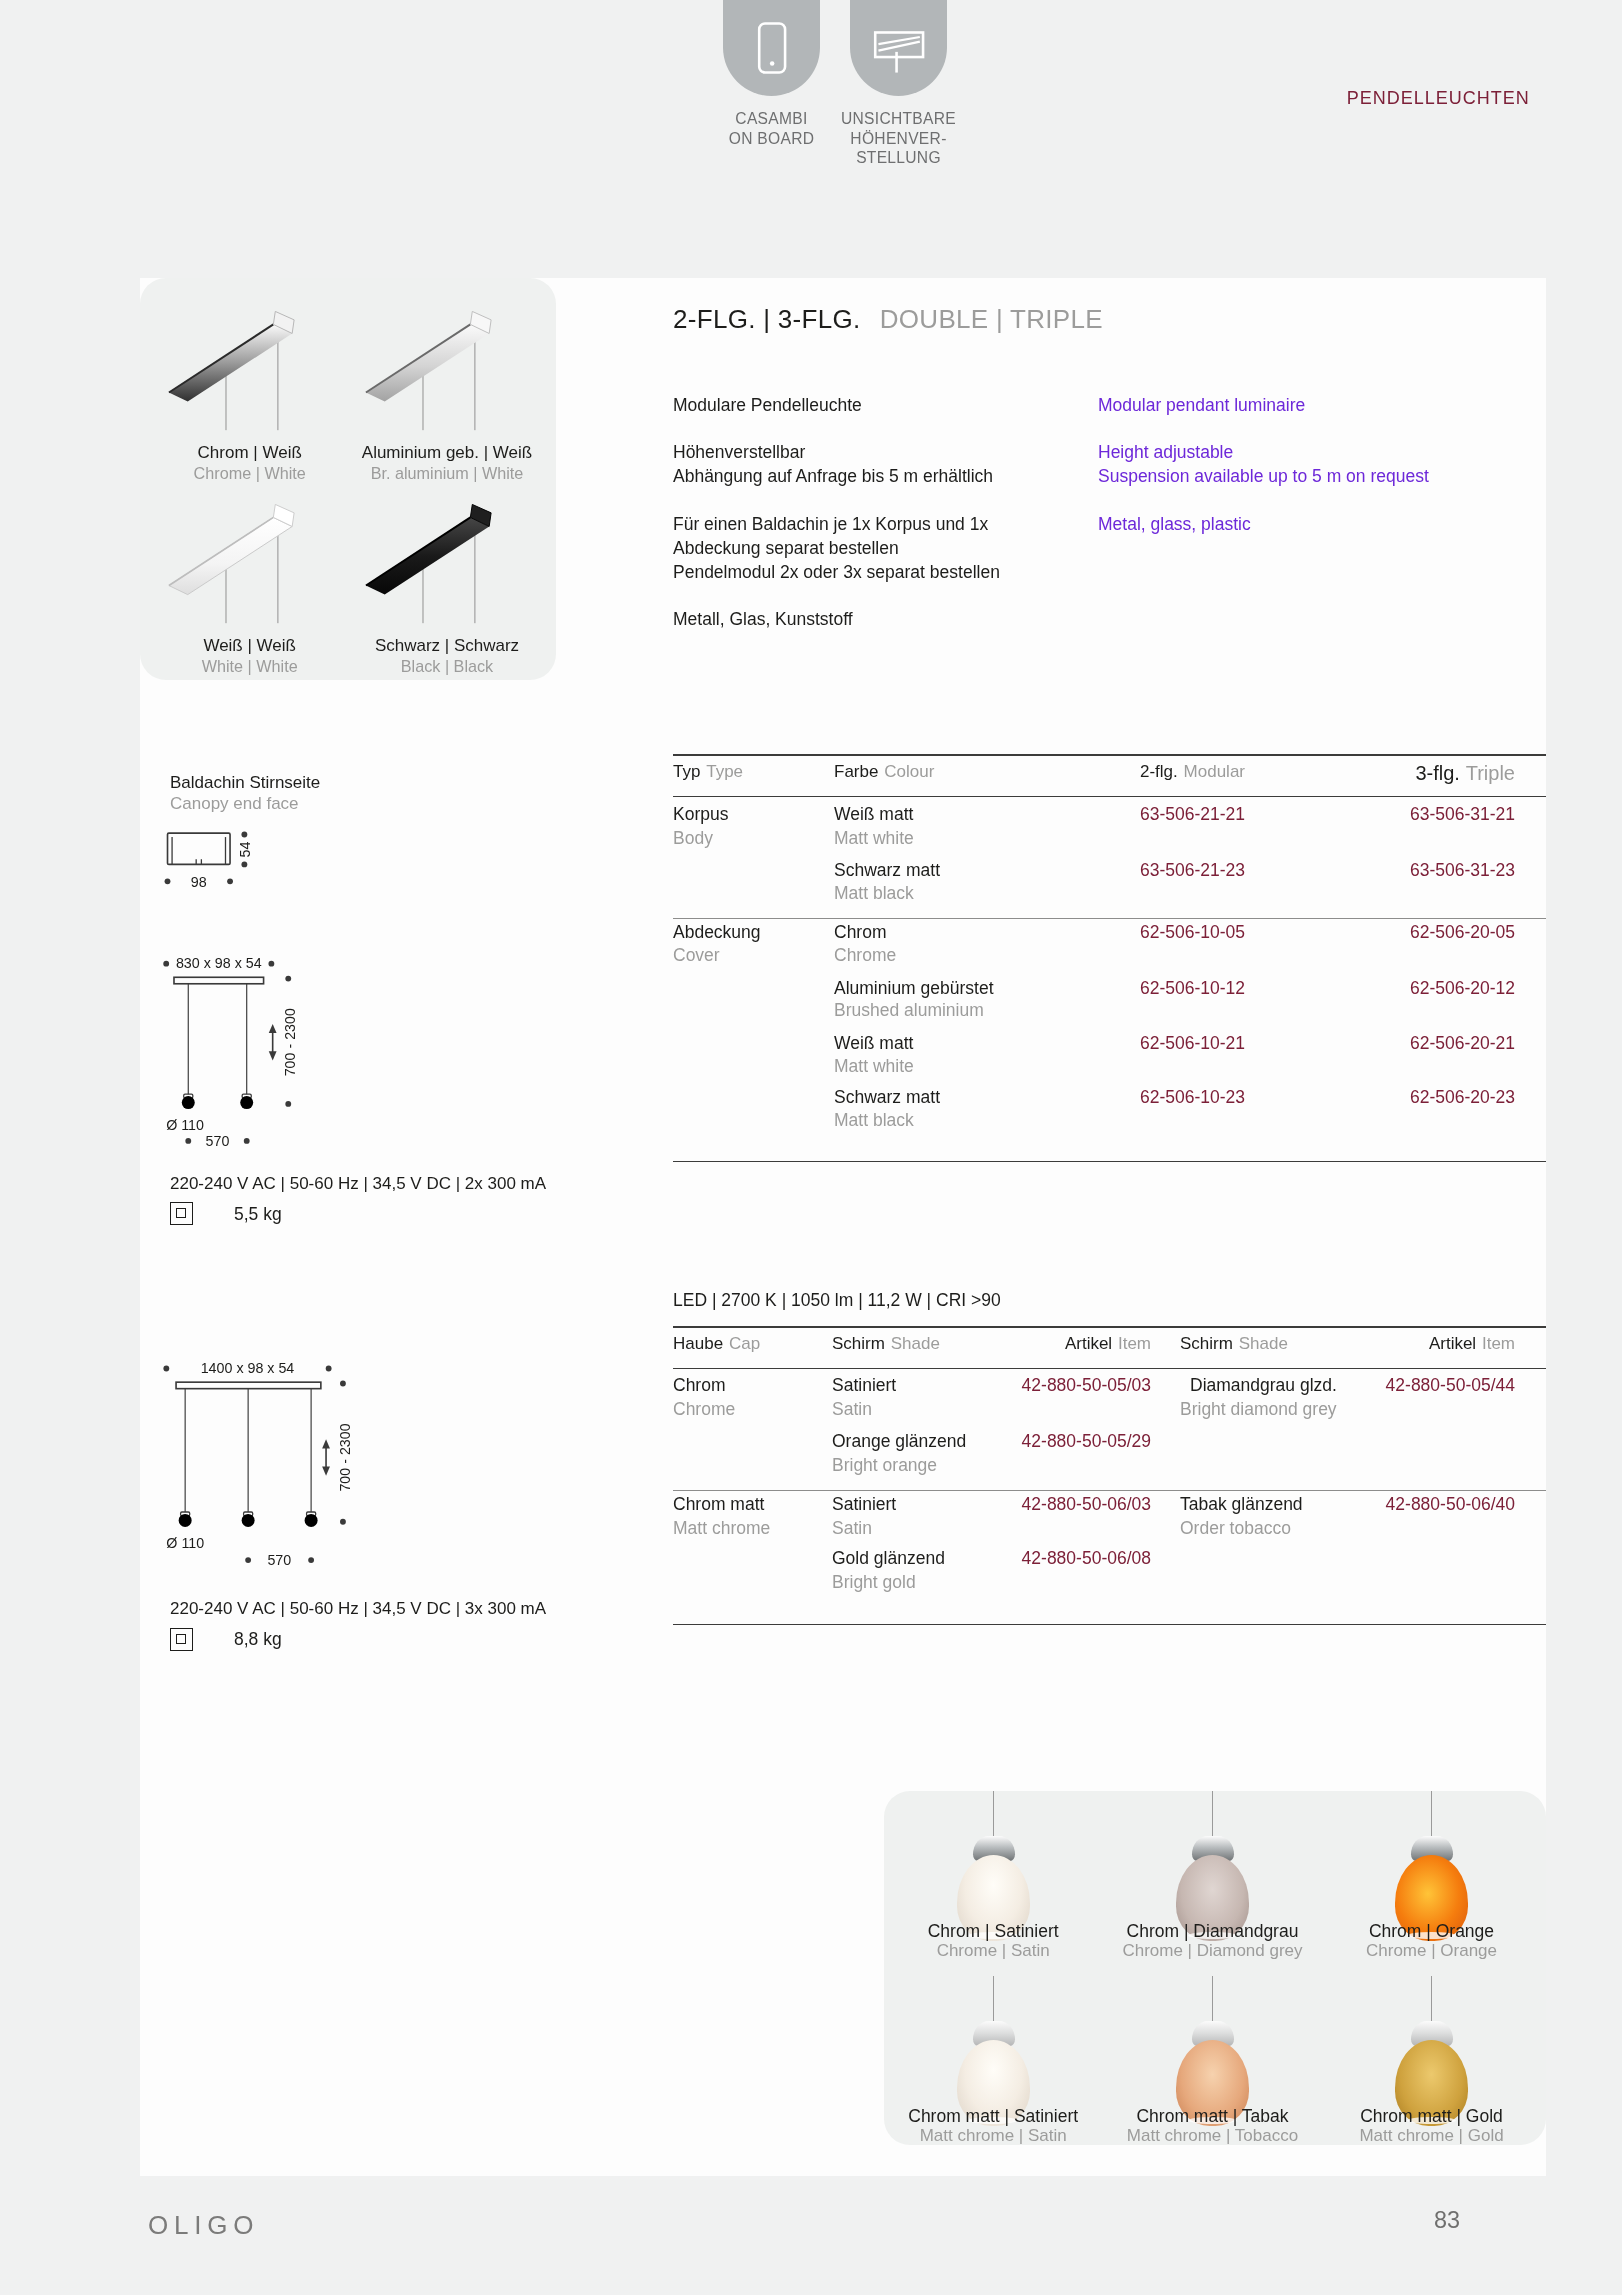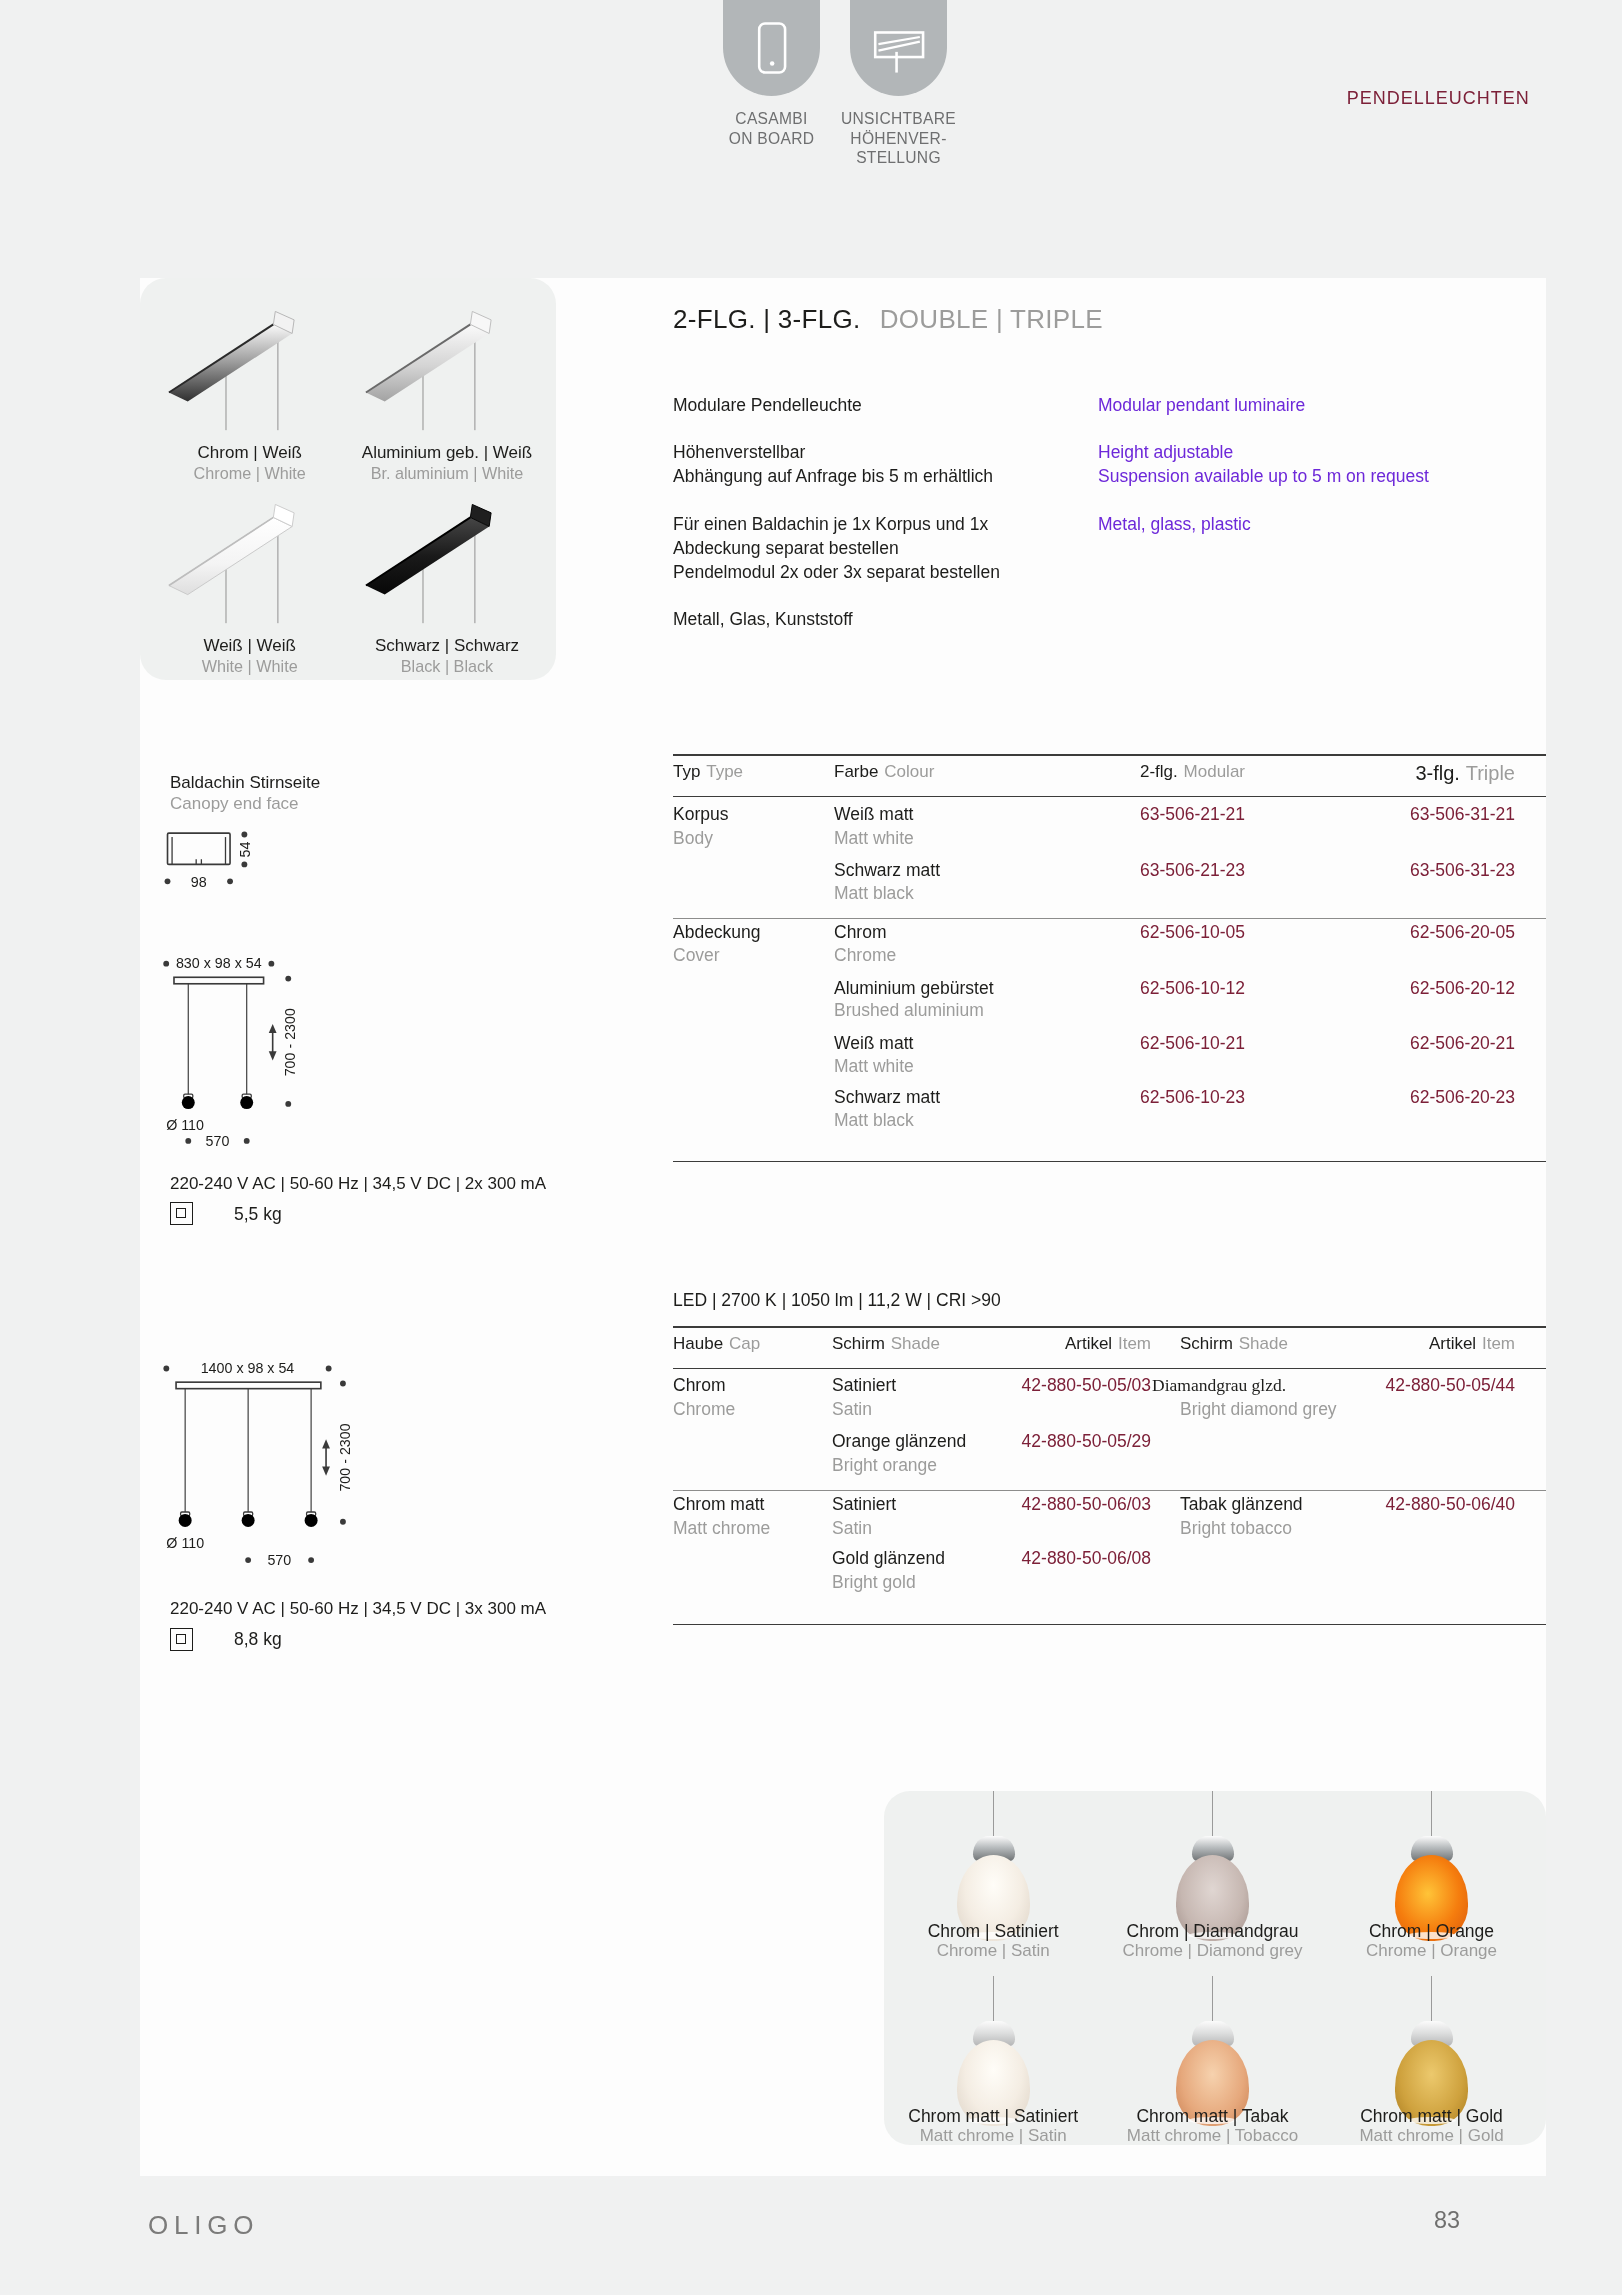--- a/index.html
+++ b/index.html
@@ -352,36 +352,36 @@
     <div class="t right" style="left:647px;top:9px;width:195px;font-size:17px;">
       <span class="hde">Artikel</span><span class="hen">Item</span>
     </div>
     <div class="rule" style="left:0;top:42px;width:100%;"></div>
 
     <div class="t" style="left:0;top:51px;">Chrom</div>
     <div class="t en" style="left:0;top:75px;">Chrome</div>
     <div class="t" style="left:159px;top:51px;">Satiniert</div>
     <div class="t en" style="left:159px;top:75px;">Satin</div>
     <div class="t code right" style="left:283px;top:51px;width:195px;">42-880-50-05/03</div>
-    <div class="t" style="left:479px;top:51px;font-family:Liberation Serif, serif;">Diamandgrau glzd.</div>
+    <div class="t" style="left:517px;top:51px;">Diamandgrau glzd.</div>
     <div class="t en" style="left:507px;top:75px;">Bright diamond grey</div>
     <div class="t code right" style="left:647px;top:51px;width:195px;">42-880-50-05/44</div>
     <div class="t" style="left:159px;top:107px;">Orange glänzend</div>
     <div class="t en" style="left:159px;top:131px;">Bright orange</div>
     <div class="t code right" style="left:283px;top:107px;width:195px;">42-880-50-05/29</div>
 
     <div class="rule gray" style="left:0;top:164px;width:100%;"></div>
 
     <div class="t" style="left:0;top:170px;">Chrom matt</div>
     <div class="t en" style="left:0;top:194px;">Matt chrome</div>
     <div class="t" style="left:159px;top:170px;">Satiniert</div>
     <div class="t en" style="left:159px;top:194px;">Satin</div>
     <div class="t code right" style="left:283px;top:170px;width:195px;">42-880-50-06/03</div>
     <div class="t" style="left:507px;top:170px;">Tabak glänzend</div>
-    <div class="t en" style="left:507px;top:194px;">Bright tobacco</div>
+    <div class="t en" style="left:507px;top:194px;">Order tobacco</div>
     <div class="t code right" style="left:647px;top:170px;width:195px;">42-880-50-06/40</div>
     <div class="t" style="left:159px;top:224px;">Gold glänzend</div>
     <div class="t en" style="left:159px;top:248px;">Bright gold</div>
     <div class="t code right" style="left:283px;top:224px;width:195px;">42-880-50-06/08</div>
 
     <div class="rule" style="left:0;top:298px;width:100%;"></div>
   </div>
 
   <div class="panel" style="left:884px;top:1791px;width:662px;height:354px;">
     <div class="gcell" style="left:11.7px;top:0;">

